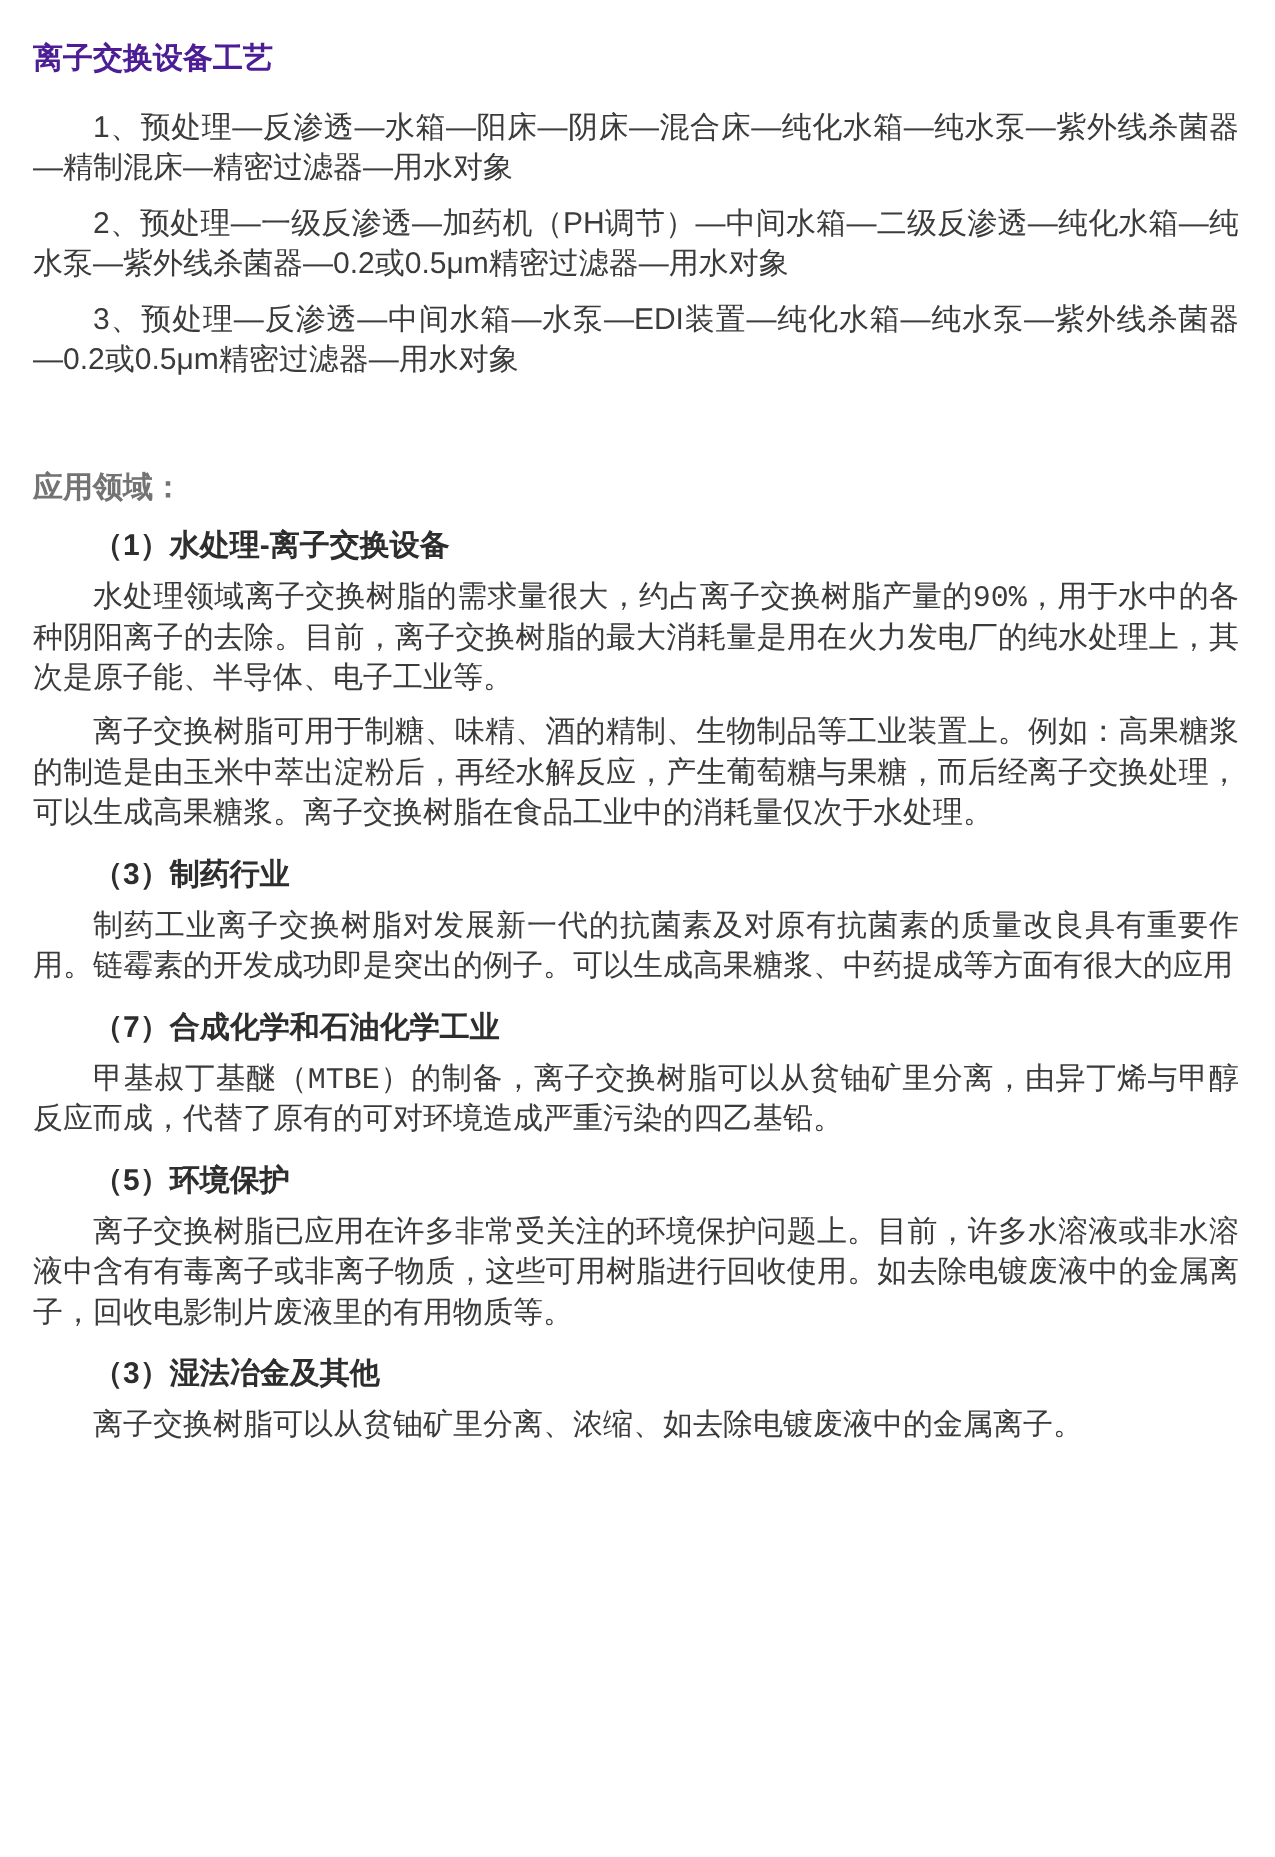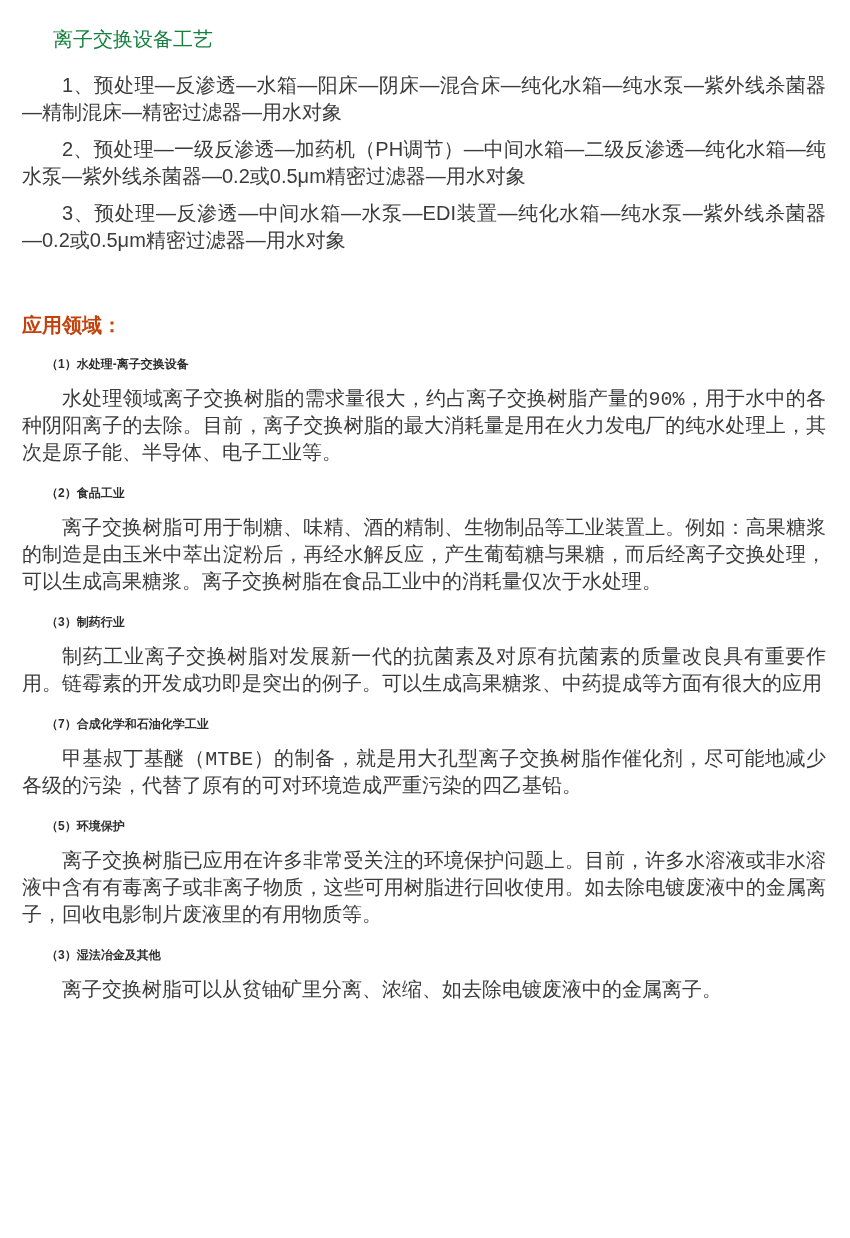--- a/index.html
+++ b/index.html
@@ -10,44 +10,43 @@
     width: 850px;
     height: 1238px;
     overflow: hidden;
     font-family: "Liberation Sans", "DejaVu Sans", sans-serif;
   }
   .doc {
     padding: 26px 24px 0 22px;
   }
   .doc-title {
     font-size: 20px;
-    font-weight: normal;
-    color: #15803d;
+    font-weight: bold;
+    color: #4c1d95;
     line-height: 26px;
     margin-bottom: 20px;
-    margin-left: 31px;
   }
   .body-para {
     font-size: 20px;
     line-height: 27px;
     color: #3b3b3b;
     text-indent: 2em;
     text-align: justify;
     margin-bottom: 10px;
   }
   .apps-title {
     font-size: 20px;
     font-weight: bold;
-    color: #c2410c;
+    color: #737373;
     line-height: 26px;
     margin-top: 58px;
     margin-bottom: 8px;
   }
   .app-heading {
-    font-size: 12px;
+    font-size: 20px;
     font-weight: bold;
     color: #2e2e2e;
     line-height: 26px;
     text-indent: 2em;
     margin-top: 13px;
     margin-bottom: 9px;
   }
   .app-section .body-para { margin-bottom: 9px; font-family: Liberation Mono, monospace; }
 </style>
 </head>
@@ -62,32 +61,31 @@
   <p class="body-para">3、预处理—反渗透—中间水箱—水泵—EDI装置—纯化水箱—纯水泵—紫外线杀菌器—0.2或0.5μm精密过滤器—用水对象</p>
 
   <h1 class="apps-title">应用领域：</h1>
 
   <div class="app-section">
     <h2 class="app-heading">（1）水处理-离子交换设备</h2>
     <p class="body-para">水处理领域离子交换树脂的需求量很大，约占离子交换树脂产量的90%，用于水中的各种阴阳离子的去除。目前，离子交换树脂的最大消耗量是用在火力发电厂的纯水处理上，其次是原子能、半导体、电子工业等。</p>
   </div>
 
   <div class="app-section">
-    <h2 class="app-heading">（2）食品工业</h2>
     <p class="body-para">离子交换树脂可用于制糖、味精、酒的精制、生物制品等工业装置上。例如：高果糖浆的制造是由玉米中萃出淀粉后，再经水解反应，产生葡萄糖与果糖，而后经离子交换处理，可以生成高果糖浆。离子交换树脂在食品工业中的消耗量仅次于水处理。</p>
   </div>
 
   <div class="app-section">
     <h2 class="app-heading">（3）制药行业</h2>
     <p class="body-para">制药工业离子交换树脂对发展新一代的抗菌素及对原有抗菌素的质量改良具有重要作用。链霉素的开发成功即是突出的例子。可以生成高果糖浆、中药提成等方面有很大的应用</p>
   </div>
 
   <div class="app-section">
     <h2 class="app-heading">（7）合成化学和石油化学工业</h2>
-    <p class="body-para">甲基叔丁基醚（MTBE）的制备，就是用大孔型离子交换树脂作催化剂，尽可能地减少各级的污染，代替了原有的可对环境造成严重污染的四乙基铅。</p>
+    <p class="body-para">甲基叔丁基醚（MTBE）的制备，离子交换树脂可以从贫铀矿里分离，由异丁烯与甲醇反应而成，代替了原有的可对环境造成严重污染的四乙基铅。</p>
   </div>
 
   <div class="app-section">
     <h2 class="app-heading">（5）环境保护</h2>
     <p class="body-para">离子交换树脂已应用在许多非常受关注的环境保护问题上。目前，许多水溶液或非水溶液中含有有毒离子或非离子物质，这些可用树脂进行回收使用。如去除电镀废液中的金属离子，回收电影制片废液里的有用物质等。</p>
   </div>
 
   <div class="app-section">
     <h2 class="app-heading">（3）湿法冶金及其他</h2>
     <p class="body-para">离子交换树脂可以从贫铀矿里分离、浓缩、如去除电镀废液中的金属离子。</p>

